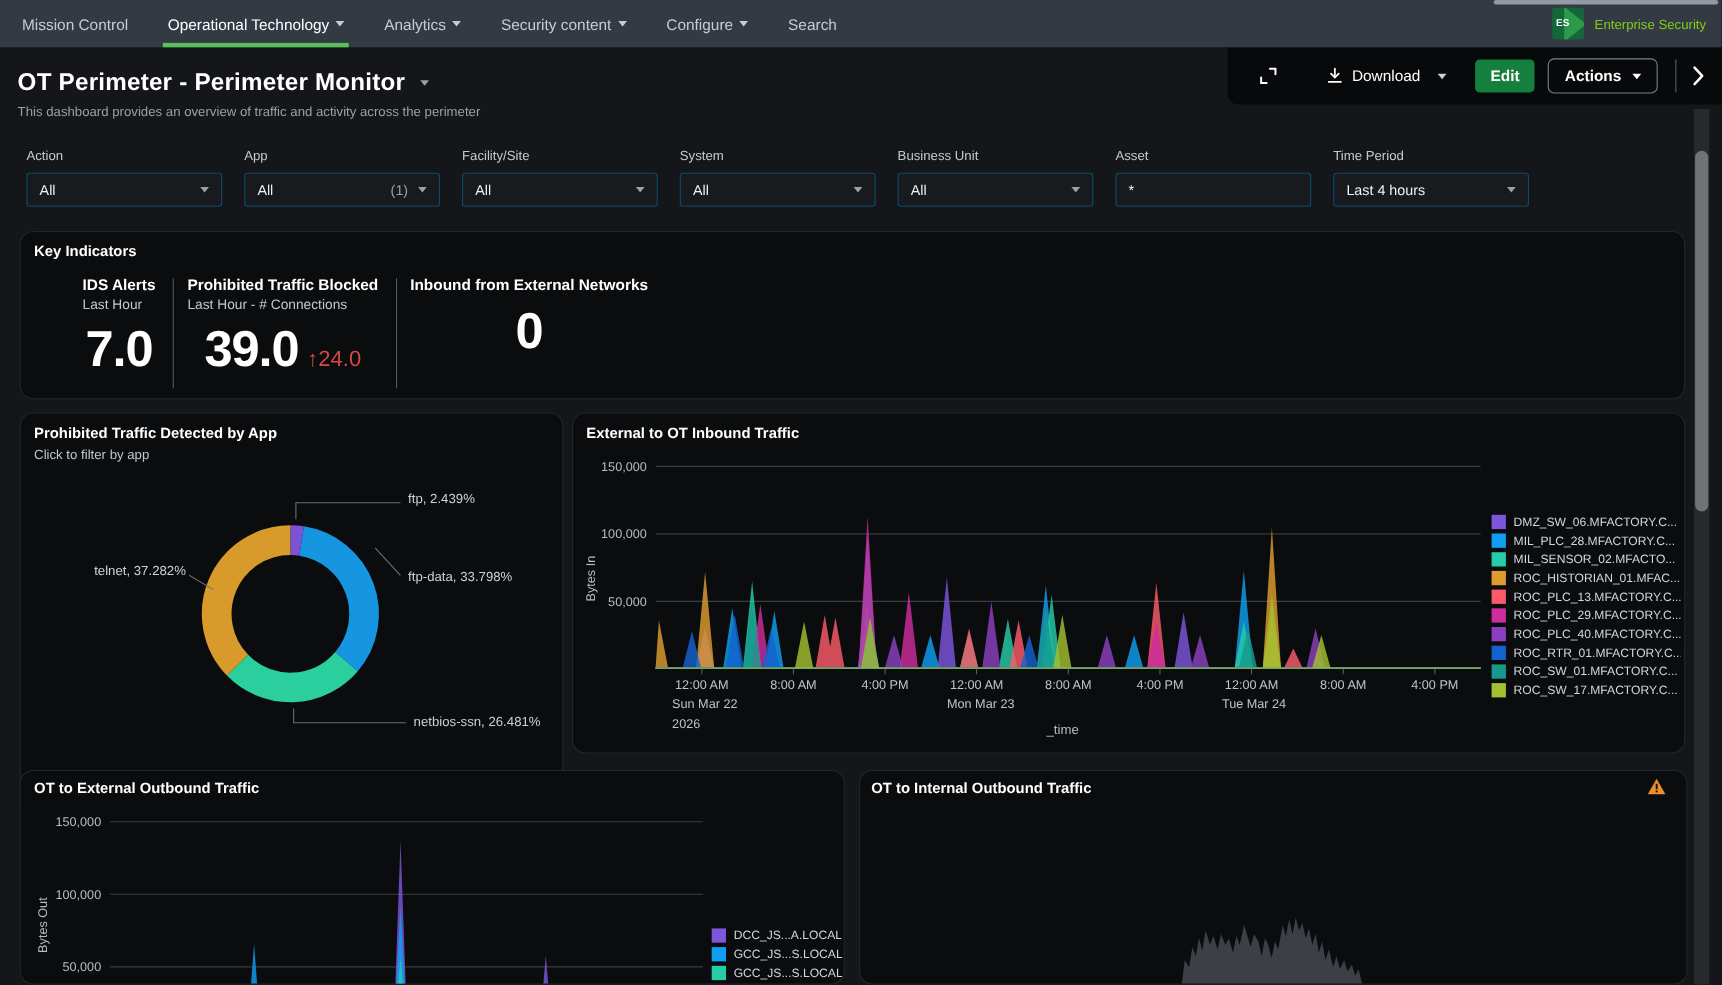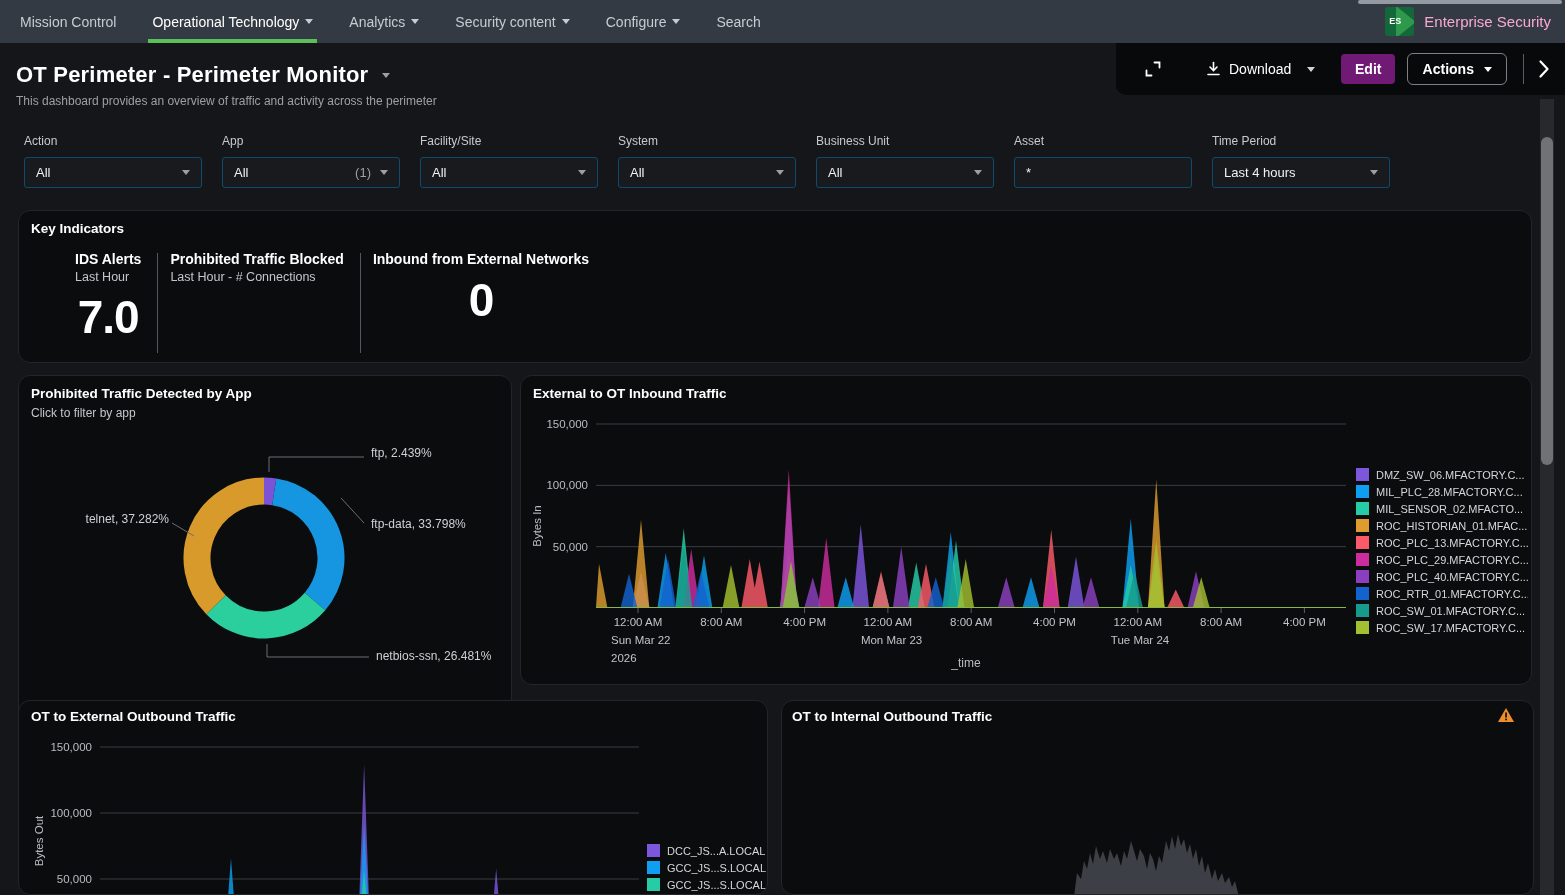--- a/index.html
+++ b/index.html
@@ -15,32 +15,32 @@
   .nav-item.active::after { content:""; position:absolute; left:12px; right:12px; bottom:0;
     height:4px; background:#5cc05a; }
   .caret { width:0; height:0; border-left:4px solid transparent; border-right:4px solid transparent;
     border-top:5px solid #9aa0a6; display:inline-block; }
   .nav-item .caret { border-top-color:#c8ccd1; }
   .brand { position:absolute; right:14px; top:0; height:43px; display:flex; align-items:center; gap:10px; }
   .es-logo { width:29px; height:29px; border-radius:3px; background:#13673a; position:relative; overflow:hidden; }
   .es-logo::after { content:""; position:absolute; right:-2px; top:-1px; width:0; height:0;
     border-top:16px solid transparent; border-bottom:16px solid transparent; border-left:20px solid #35a24f; opacity:.85;}
   .es-logo span { position:absolute; left:4px; top:9px; color:#fff; font-size:9px; font-weight:bold; z-index:2;}
-  .brand-name { color:#f9a8d4; font-size:15px; }
+  .brand-name { color:#84cc16; font-size:12px; }
   .nav-scroll-artifact { position:absolute; right:3px; top:0; width:204px; height:4px;
     background:#949aa1; border-radius:2px; z-index:40; }
 
   
   .toolbar { position:absolute; left:1116px; top:43px; width:449px; height:52px; background:#08090b;
     border-radius:0 0 0 10px; display:flex; align-items:center; z-index:25; }
   .tb-icon { color:#fff; display:flex; align-items:center; }
   .expand-btn { margin-left:28px; cursor:pointer; }
   .download-btn { margin-left:44px; display:flex; align-items:center; gap:8px; color:#fff; font-size:14px; cursor:pointer;}
   .download-btn .caret { margin-left:8px; border-top-color:#cfd2d6; }
-  .edit-btn { margin-left:26px; width:54px; height:30px; background:#701a75; color:#fff; border:none;
+  .edit-btn { margin-left:26px; width:54px; height:30px; background:#15803d; color:#fff; border:none;
     border-radius:4px; font-size:14px; font-weight:bold; cursor:pointer; font-family:inherit;}
   .actions-btn { margin-left:12px; width:100px; height:32px; background:transparent; color:#fff;
     border:1px solid #7c8085; border-radius:6px; font-size:14px; font-weight:bold; cursor:pointer;
     display:flex; align-items:center; justify-content:center; gap:10px; font-family:inherit;}
   .tb-divider { width:1px; height:30px; background:#5a5e63; margin-left:16px; }
   .chev-right { margin-left:14px; cursor:pointer; }
 
   
   .page-header { position:absolute; left:16px; top:62px; }
   .page-title-row { display:flex; align-items:center; gap:14px; }
@@ -235,20 +235,24 @@
         <div class="kpi-title">IDS Alerts</div>
         <div class="kpi-sub">Last Hour</div>
         <div class="kpi-value-row">
           <span class="kpi-value">7.0</span>
         </div>
       </div>
       <div class="kpi-divider"></div>
       <div class="kpi">
         <div class="kpi-title">Prohibited Traffic Blocked</div>
         <div class="kpi-sub">Last Hour - # Connections</div>
+        <div class="kpi-value-row">
+          <span class="kpi-value">39.0</span>
+          <span class="kpi-delta" style="color: rgb(214, 72, 66);">↑24.0</span>
+        </div>
       </div>
       <div class="kpi-divider"></div>
       <div class="kpi">
         <div class="kpi-title">Inbound from External Networks</div>
         <div class="kpi-sub"></div>
         <div class="kpi-value-row">
           <span class="kpi-value">0</span>
         </div>
       </div>
     </div>

